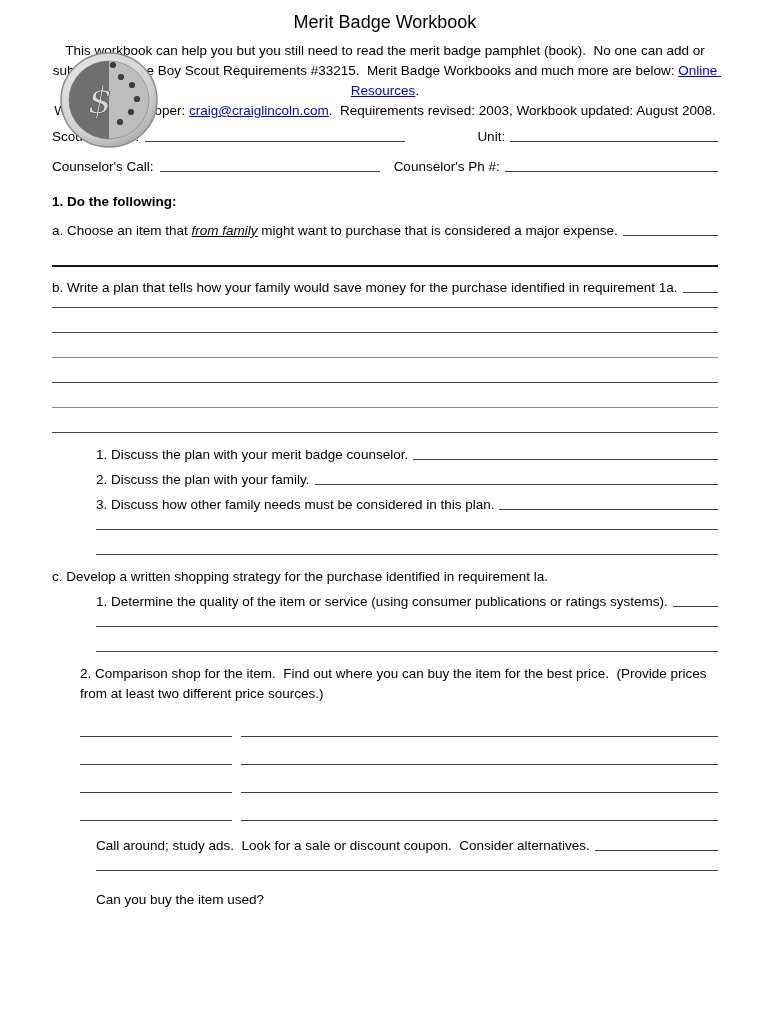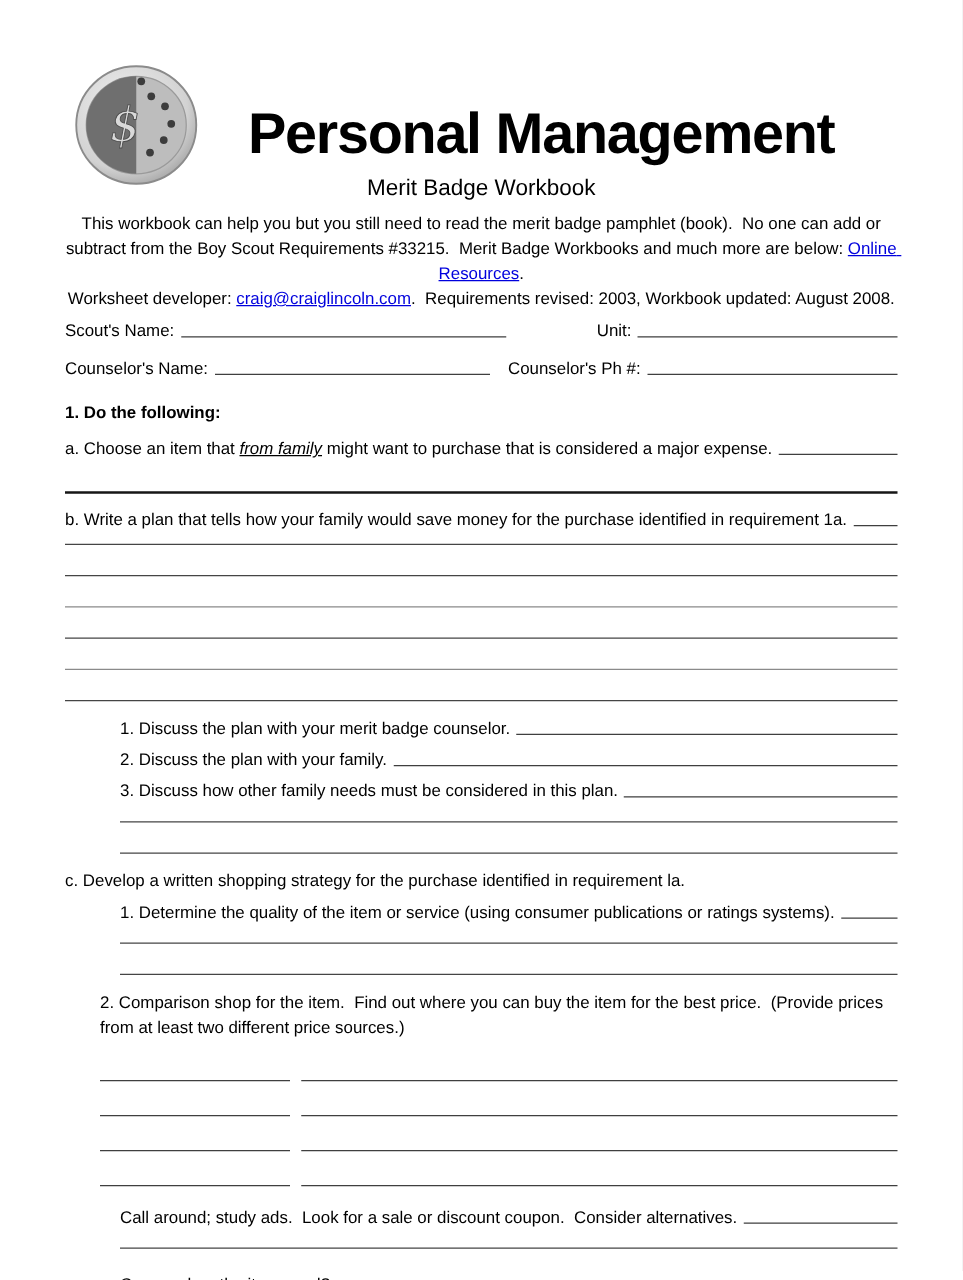--- a/index.html
+++ b/index.html
@@ -71,34 +71,33 @@
       <circle cx="63" cy="27" r="3.1" fill="#3c3c3c"></circle>
       <circle cx="74" cy="35" r="3.1" fill="#3c3c3c"></circle>
       <circle cx="79" cy="49" r="3.1" fill="#3c3c3c"></circle>
       <circle cx="73" cy="62" r="3.1" fill="#3c3c3c"></circle>
       <circle cx="62" cy="72" r="3.1" fill="#3c3c3c"></circle>
     </svg>
   </div>
 
   <div class="content">
 
-    <h1 class="title">Personal Management</h1>
     <h2 class="subtitle">Merit Badge Workbook</h2>
 
     <p class="intro"><span>This workbook can help you but you still need to read the merit badge pamphlet (book).  No one can add or subtract from the Boy Scout Requirements #33215.  Merit Badge Workbooks and much more are below: </span><a class="link">Online Resources</a><span>.</span></p>
     <p class="intro second"><span>Worksheet developer: </span><a class="link">craig@craiglincoln.com</a><span>.  Requirements revised: 2003, Workbook updated: August 2008.</span></p>
 
     <div class="row form-row1">
       <span class="txt">Scout's Name:</span>
       <span class="wline w-scout"></span>
       <span class="txt gap-unit">Unit:</span>
       <span class="fill"></span>
     </div>
     <div class="row form-row2">
-      <span class="txt">Counselor's Name:</span>
+      <span class="txt">Counselor's Call:</span>
       <span class="wline w-counselor"></span>
       <span class="txt gap-ph">Counselor's Ph #:</span>
       <span class="fill"></span>
     </div>
 
     <div class="heading">1. Do the following:</div>
 
     <div class="row item-a">
       <span class="txt"><span>a. Choose an item that </span><span class="em-u">from family</span><span> might want to purchase that is considered a major expense.</span></span>
       <span class="fill"></span>

